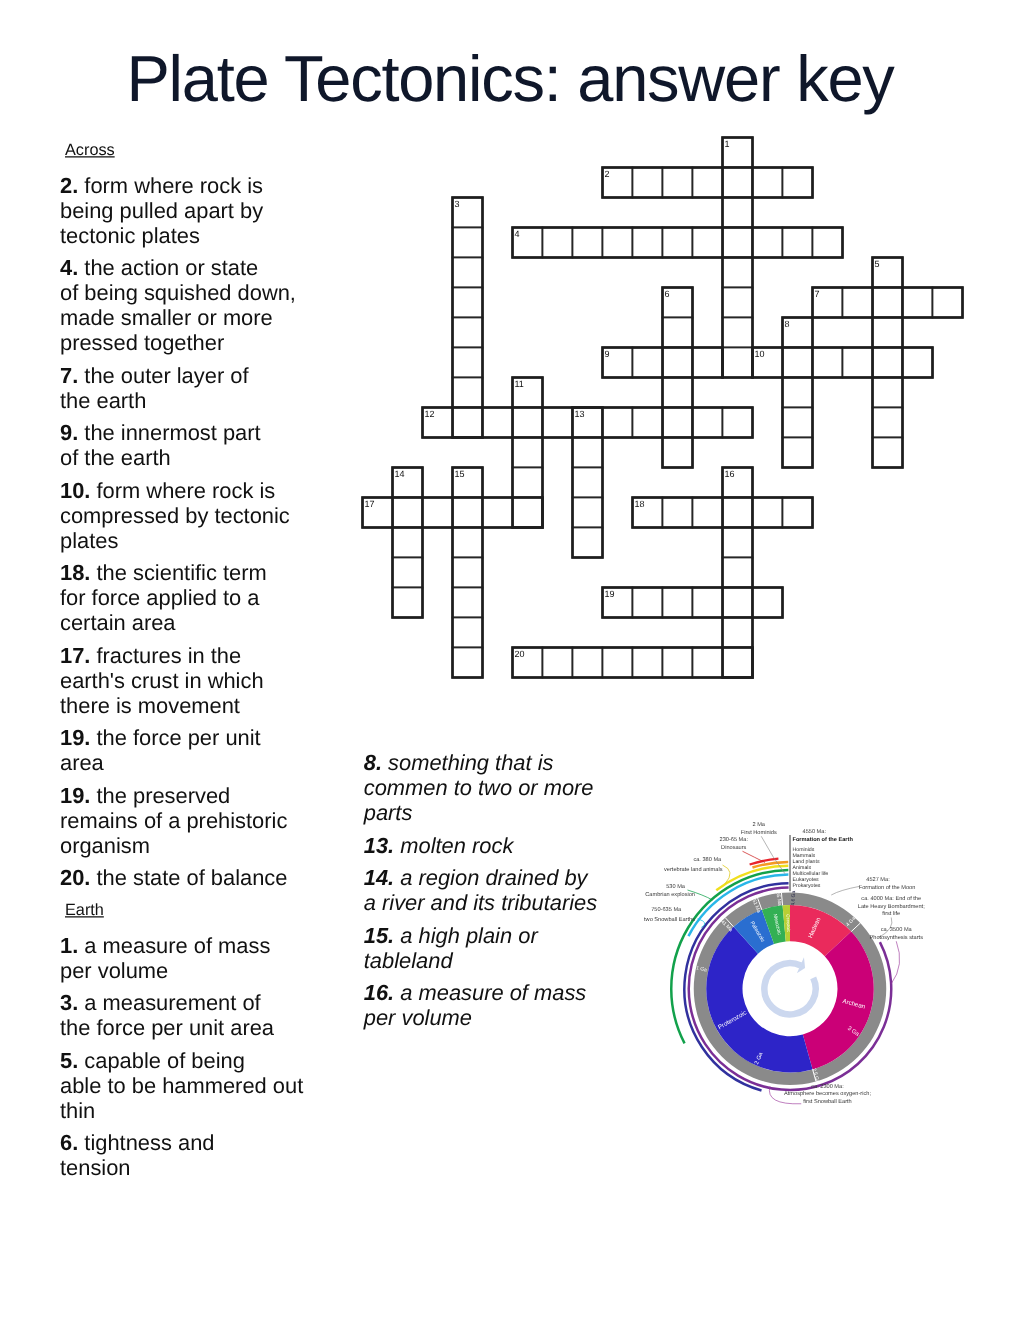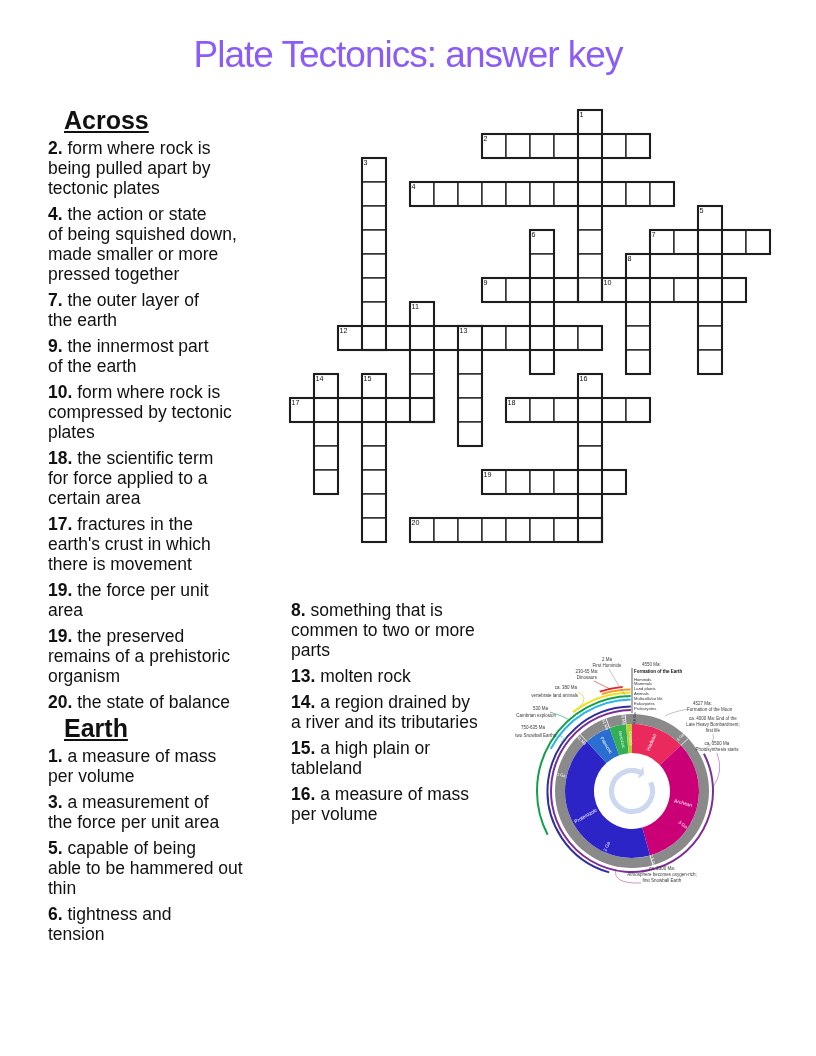--- a/index.html
+++ b/index.html
@@ -3,26 +3,26 @@
 <meta charset="utf-8">
 <style>
   html,body{margin:0;padding:0;}
   body{
     width:816px;height:1056px;position:relative;background:#ffffff;
     font-family:"Liberation Sans","DejaVu Sans",sans-serif;color:#111;
     overflow:hidden;
   }
   #title{
     position:absolute;top:34px;left:0;width:816px;text-align:center;
-    font-size:37px;font-weight:400;letter-spacing:-1px;color:#8b5cf6;
+    font-size:52px;font-weight:400;letter-spacing:-1px;color:#0f172a;
   }
   .clue-col{position:absolute;font-size:17.5px;line-height:20px;color:#111;}
   #clues-left{left:48px;top:110px;width:238px;}
-  #clues-mid{left:291px;top:600px;width:240px;}
-  .clue-heading{font-size:25px;font-weight:bold;text-decoration:underline;margin:0 0 8px 16px;line-height:20px;}
+  #clues-mid{left:291px;top:600px;width:240px;font-style:italic;}
+  .clue-heading{font-size:13px;font-weight:normal;text-decoration:underline;margin:0 0 8px 4px;line-height:20px;}
   .clue{margin:0 0 6px 0;white-space:pre-line;}
   .clue .num{font-weight:bold;}
   #crossword{position:absolute;left:287px;top:107px;}
   #diagram{position:absolute;left:500px;top:640px;}
   svg text{font-family:"Liberation Sans","DejaVu Sans",sans-serif;}
 </style>
 </head>
 <body>
 
 <div id="title">Plate Tectonics: answer key</div>

